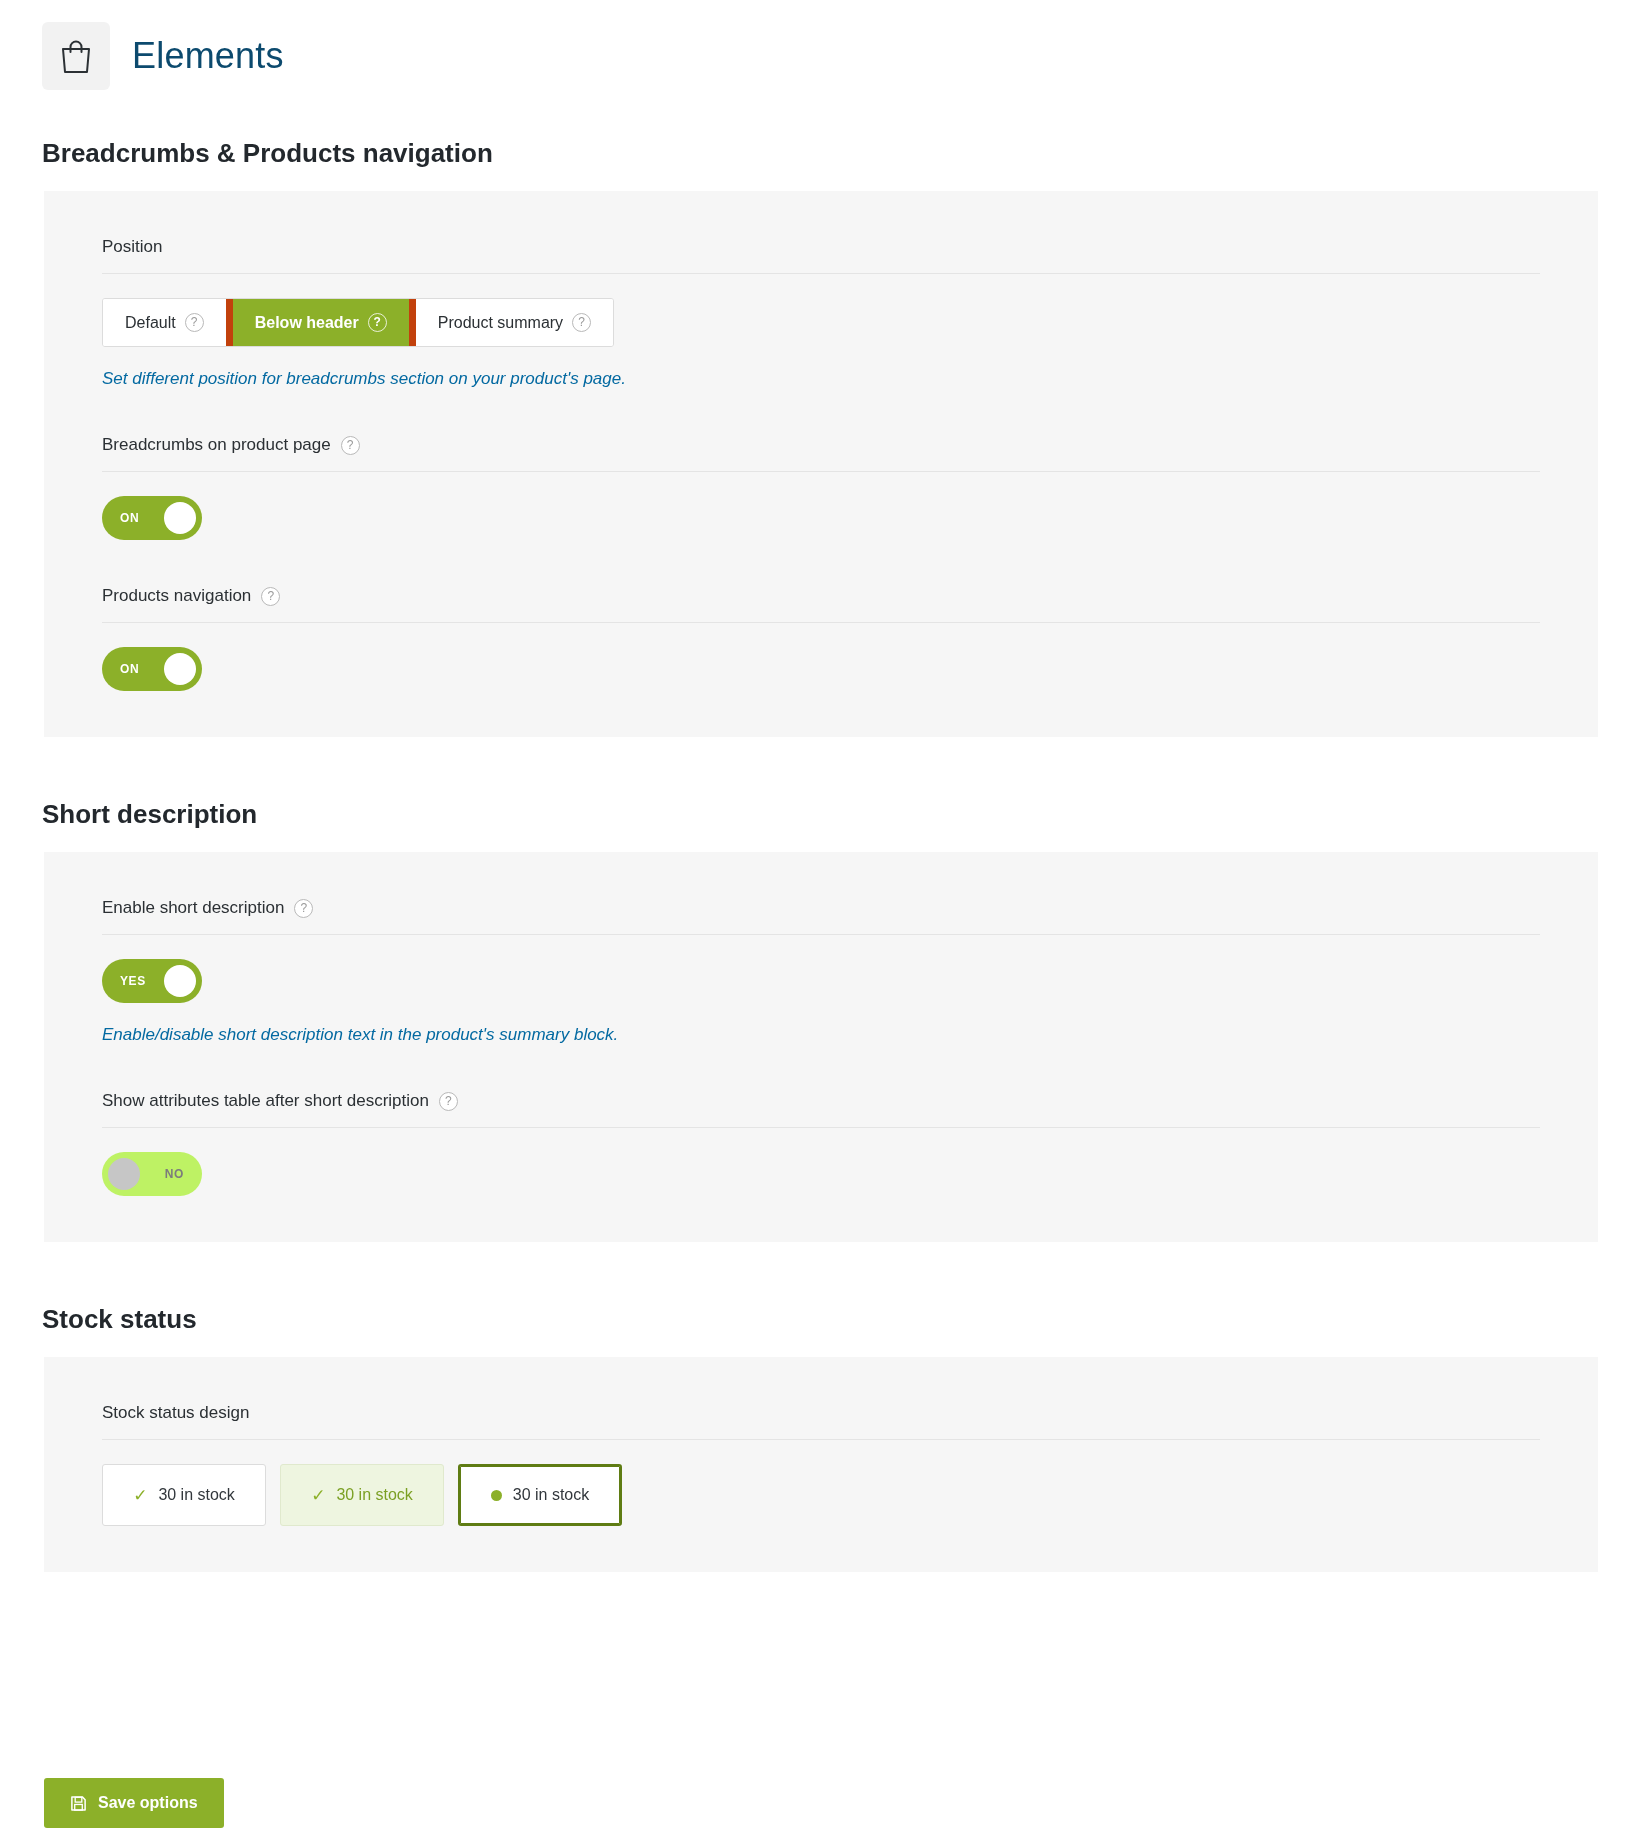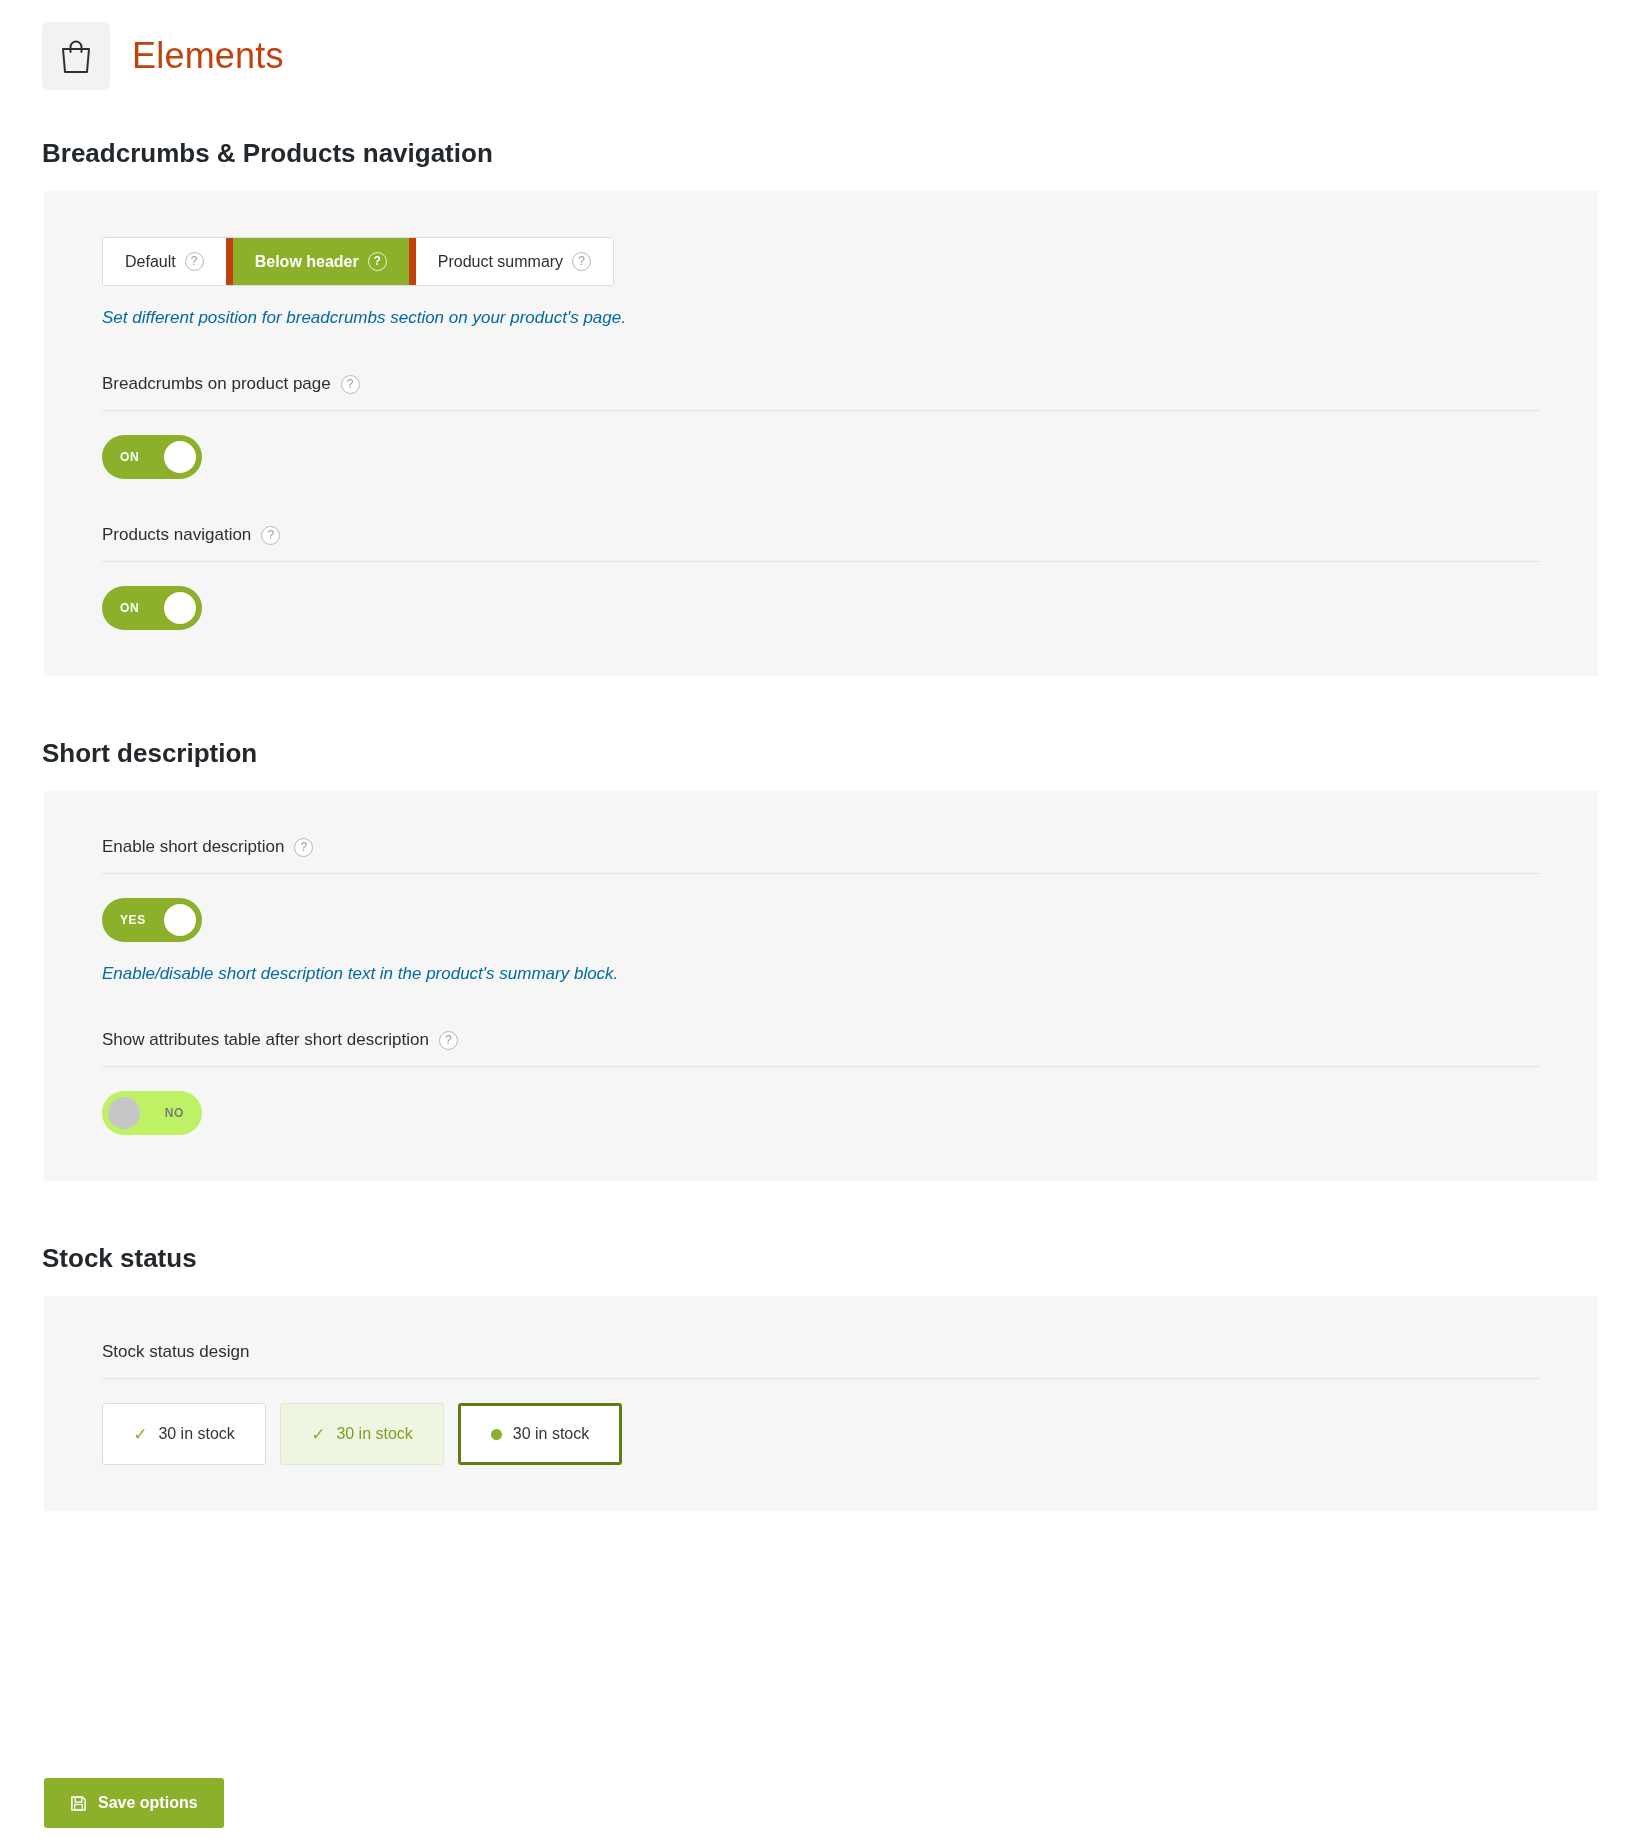--- a/index.html
+++ b/index.html
@@ -32,21 +32,21 @@
   .app-icon {
     width: 68px; height: 68px;
     background: #f2f2f2;
     border-radius: 6px;
     display: flex; align-items: center; justify-content: center;
   }
   .app-icon svg { display:block; }
   .app-title {
     font-size: 36px;
     font-weight: 400;
-    color: #c2410c;
+    color: #0c4a6e;
     letter-spacing: .2px;
   }
 
   
   .section-title {
     font-size: 26px;
     font-weight: 700;
     color: #23282d;
     margin: 30px 0 22px 42px;
   }
@@ -228,20 +228,23 @@
         <path d="M11.5 14V9a5.5 5.5 0 0 1 11 0v5" stroke="#2b3034" stroke-width="2" fill="none" stroke-linecap="round"></path>
       </svg>
     </div>
     <div class="app-title">Elements</div>
   </div>
 
   <div class="section-title">Breadcrumbs &amp; Products navigation</div>
   <div class="panel">
 
     <div class="field">
+      <div class="field-label">
+        <span>Position</span>
+      </div>
       <div class="btn-group">
         <div class="btn">
           <span>Default</span>
           <span class="help-icon">?</span>
         </div>
         <div class="btn active">
           <span>Below header</span>
           <span class="help-icon">?</span>
         </div>
         <div class="btn">

